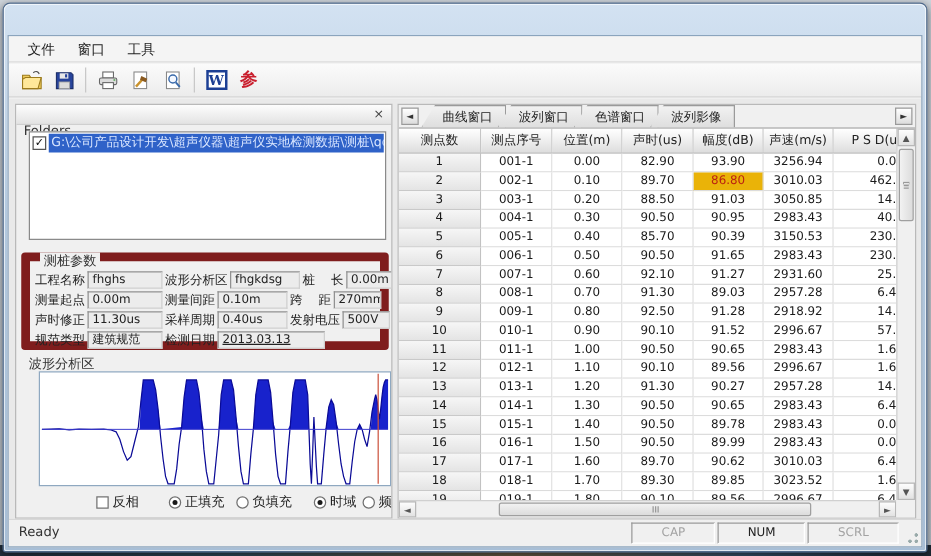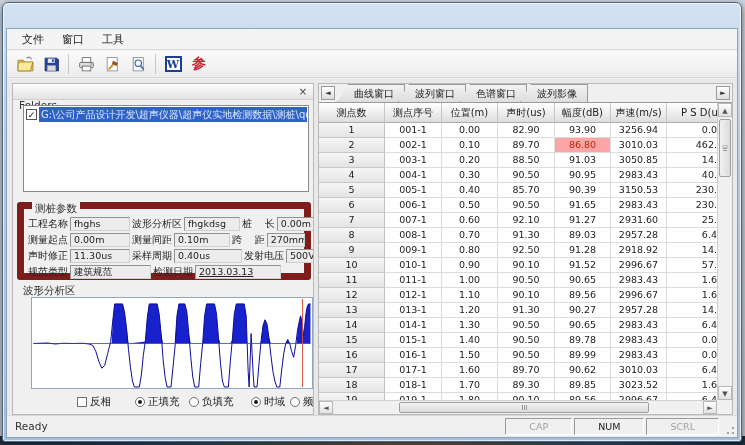--- a/index.html
+++ b/index.html
@@ -60,21 +60,21 @@
 .tab-arrow.right{margin-left:auto}
 .tab{height:18px;padding:2px 10px 15px 16px;font-size:10px;color:#222;background:linear-gradient(#f2f2f2,#dedede);border:1px solid #9a9a9a;border-bottom:none;clip-path:polygon(11px 0,100% 0,100% 100%,0 100%);margin-right:-7px;position:relative}
 .tab.active{background:#fbfbfb;z-index:2;height:19px}
 .grid{position:absolute;left:0;top:19px;right:15px;bottom:14px;overflow:hidden;background:#fff}
 .thead{display:flex;height:20px}
 .th{background:linear-gradient(#ffffff,#ededed 55%,#dddddd);border-right:1px solid #c6c6c6;border-bottom:1px solid #aeaeae;font-size:10px;color:#222;text-align:center;line-height:19px;flex:none;overflow:hidden;white-space:nowrap}
 .tr{display:flex;height:15px}
 .td{flex:none;font-size:9.5px;color:#1a1a1a;text-align:center;line-height:14px;background:#fff;border-right:1px solid #dcdcdc;border-bottom:1px solid #dcdcdc;overflow:hidden;white-space:nowrap}
 .td.rowhdr{background:linear-gradient(#f6f6f6,#e4e4e4);border-right:1px solid #c2c2c2;border-bottom:1px solid #c9c9c9}
 .c0{width:66px}.c1{width:57px}.c2{width:56px}.c3{width:57px}.c4{width:56px}.c5{width:56px}.c6{width:58px;text-align:right;padding-right:1px}
-.td.alert{background:#fca5a5;color:#bb2211}
+.td.alert{background:#eab308;color:#bb2211}
 .vscroll{position:absolute;right:0;top:19px;bottom:14px;width:15px;background:#f0f0f0;border-left:1px solid #d0d0d0}
 .vscroll .arr{height:14px;font-size:7px;text-align:center;line-height:14px;color:#555;background:linear-gradient(#fdfdfd,#e2e2e2);border:1px solid #b8b8b8}
 .vscroll .arr.dn{position:absolute;bottom:0;left:0;right:0}
 .vthumb{position:absolute;left:1px;right:1px;top:16px;height:58px;background:linear-gradient(90deg,#f2f2f2,#dcdcdc);border:1px solid #9f9f9f;border-radius:2px}
 .vthumb::after{content:"";position:absolute;left:3px;right:3px;top:26px;height:1px;box-shadow:0 0 0 .5px #999,0 2px 0 0 #999,0 4px 0 0 #999}
 .hscroll{position:absolute;left:0;bottom:0;right:15px;height:14px;background:#f0f0f0;border-top:1px solid #d0d0d0}
 .hscroll .arr{position:absolute;top:0;width:14px;height:13px;font-size:7px;text-align:center;line-height:13px;color:#555;background:linear-gradient(#fdfdfd,#e2e2e2);border:1px solid #b8b8b8}
 .hscroll .arr.lf{left:0}.hscroll .arr.rt{right:0}
 .hthumb{position:absolute;left:80px;top:1px;height:11px;width:250px;background:linear-gradient(#f2f2f2,#dcdcdc);border:1px solid #9f9f9f;border-radius:2px}
 .hthumb::after{content:"";position:absolute;top:2px;bottom:2px;left:122px;width:1px;background:#999;box-shadow:2px 0 0 #999,4px 0 0 #999}
@@ -182,27 +182,27 @@
                 <span class="pbox" style="width: 60px;">0.00m</span>
                 <span class="plbl">测量间距</span>
                 <span class="pbox" style="width: 56px;">0.10m</span>
                 <span class="plbl">跨    距</span>
                 <span class="pbox" style="width: 38px;">270mm</span>
               </div>
               <div class="pr">
                 <span class="plbl">声时修正</span>
                 <span class="pbox" style="width: 60px;">11.30us</span>
                 <span class="plbl">采样周期</span>
-                <span class="pbox" style="width: 68px;">0.40us</span>
+                <span class="pbox" style="width: 56px;">0.40us</span>
                 <span class="plbl">发射电压</span>
                 <span class="pbox" style="width: 38px;">500V</span>
               </div>
               <div class="pr">
                 <span class="plbl">规范类型</span>
-                <span class="pbox" style="width: 81px;">建筑规范</span>
+                <span class="pbox" style="width: 60px;">建筑规范</span>
                 <span class="plbl">检测日期</span>
                 <span class="pbox" style="width: 86px; text-decoration: underline;">2013.03.13</span>
               </div>
             </div>
         </div>
 
         <div class="wave-label">波形分析区</div>
         <div class="wave-box">
           <svg width="280" height="90" viewBox="0 0 280 91">
             <path fill="#1822cc" d="M0,46 L14,45.5 L22,46 L30,45.8 L40,46 L56,46 L79,46 L80,24 L82,6 L90,6 L92,14 L94,30 L96,46 L113,44 L115,20 L117,6 L125,6 L127,16 L129,36 L131,46 L143,46 L145,18 L147,6 L153,6 L155,14 L157,36 L159,46 L171,46 L173,18 L175,6 L183,6 L185,16 L187,40 L189,46 L199,46 L201,42 L203,16 L205,6 L213,6 L215,18 L216,46 L229,46 L230,44 L232,28 L234,22 L236,26 L238,40 L240,46 L255,46 L257,42 L259,46 L266,46 L267,32 L269,22 L270,18 L271,22 L272,30 L273,38 L274,30 L275,20 L276,12 L277,8 L278,6 L280,6 L280,46 Z"></path>

